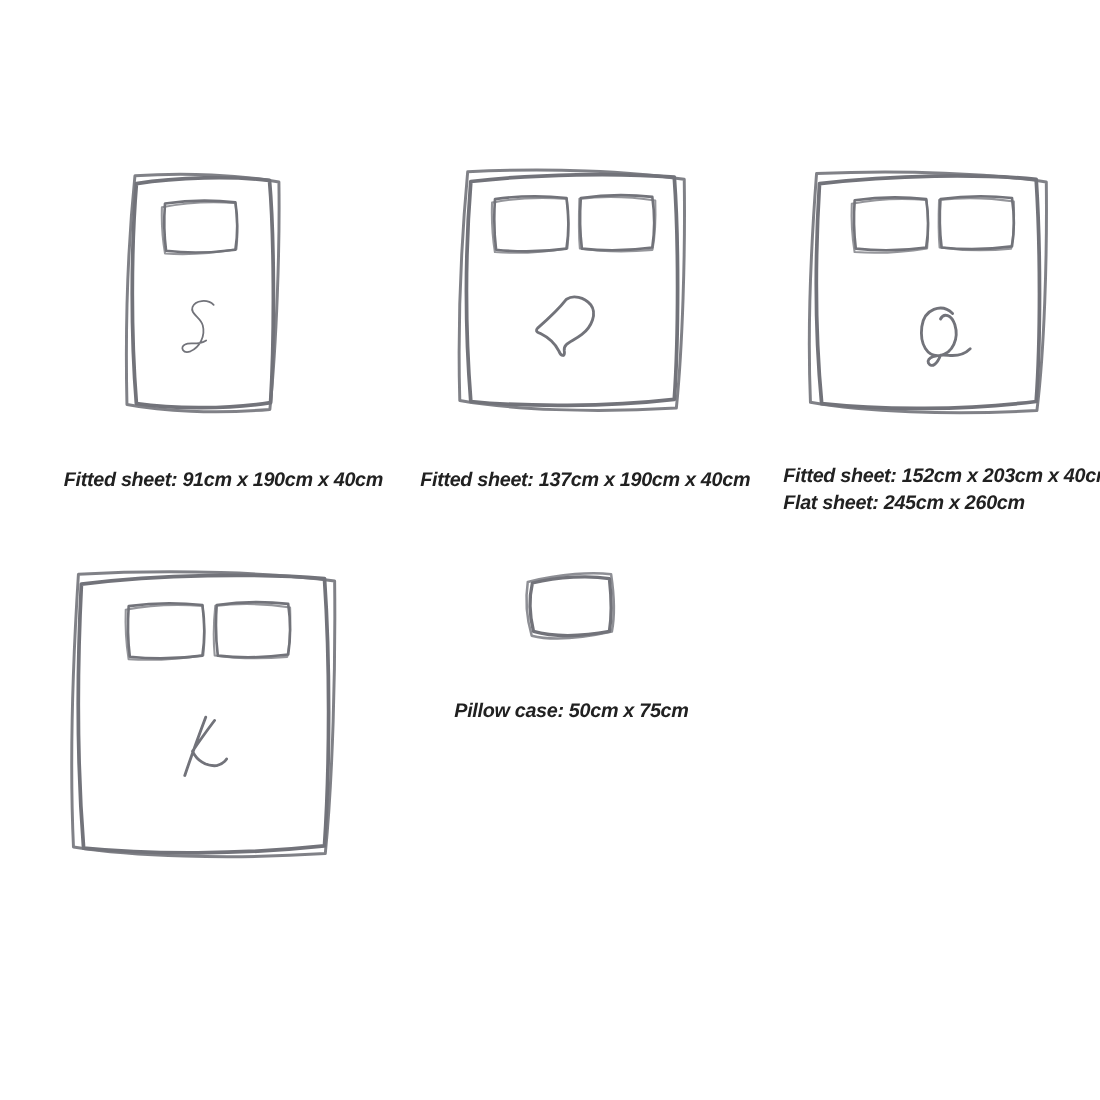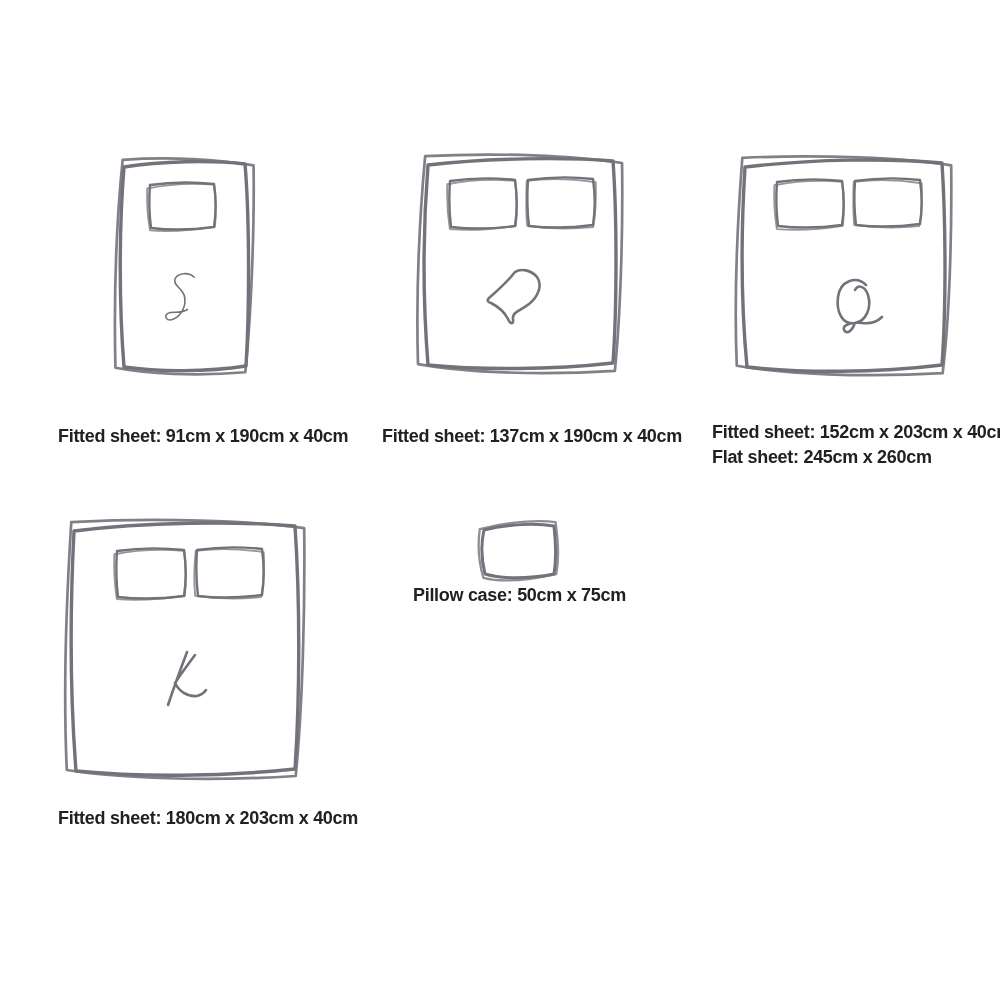--- a/index.html
+++ b/index.html
@@ -3,21 +3,21 @@
 <meta charset="utf-8">
 <style>
   html,body{margin:0;padding:0;}
   body{
     width:1000px;height:1000px;
     background:#ffffff;
     font-family:"Liberation Sans","DejaVu Sans",sans-serif;
     position:relative;
     overflow:hidden;
   }
-  .canvas{position:absolute;inset:0;}
+  .canvas{position:absolute;inset:0;font-style:italic;}
   figure.bed, figure.pillowcase{
     position:absolute;margin:0;padding:0;
   }
   figure svg{display:block;width:100%;height:100%;}
   .sk{
     fill:none;
     stroke:#72737a;
     stroke-linecap:round;
     stroke-linejoin:round;
   }
@@ -104,20 +104,19 @@
   <div class="label" style="left:382px;top:424px">
     <div>Fitted sheet: 137cm x 190cm x 40cm</div>
   </div>
 
   <div class="label" style="left:712px;top:420px">
     <div>Fitted sheet: 152cm x 203cm x 40cm</div>
     <div>Flat sheet: 245cm x 260cm</div>
   </div>
 
   <div class="label label-k" style="left:58px;top:805px">
-    <div>Fitted sheet: 180cm x 203cm x 40cm</div>
   </div>
 
-  <div class="label" style="left:413px;top:583px">
+  <div class="label" style="left:413px;top:634px">
     <div>Pillow case: 50cm x 75cm</div>
   </div>
 
 </div>
 
 </body></html>

